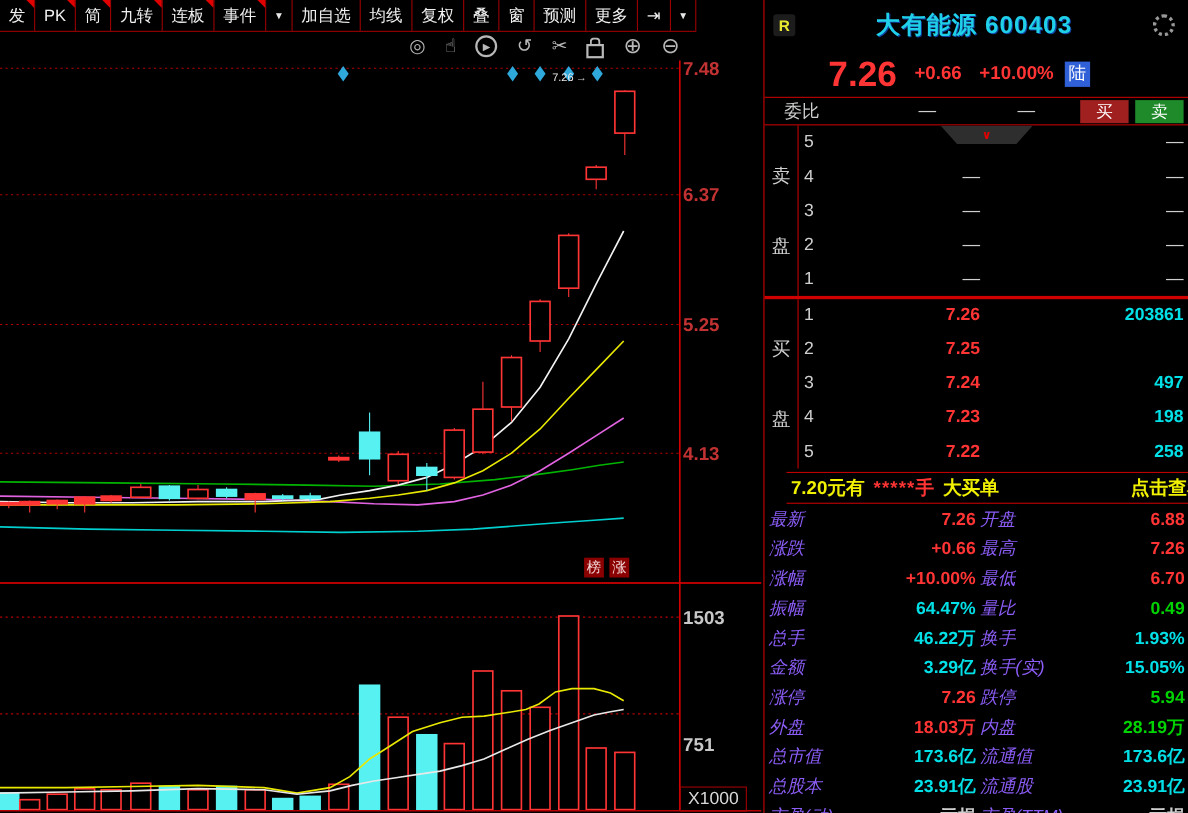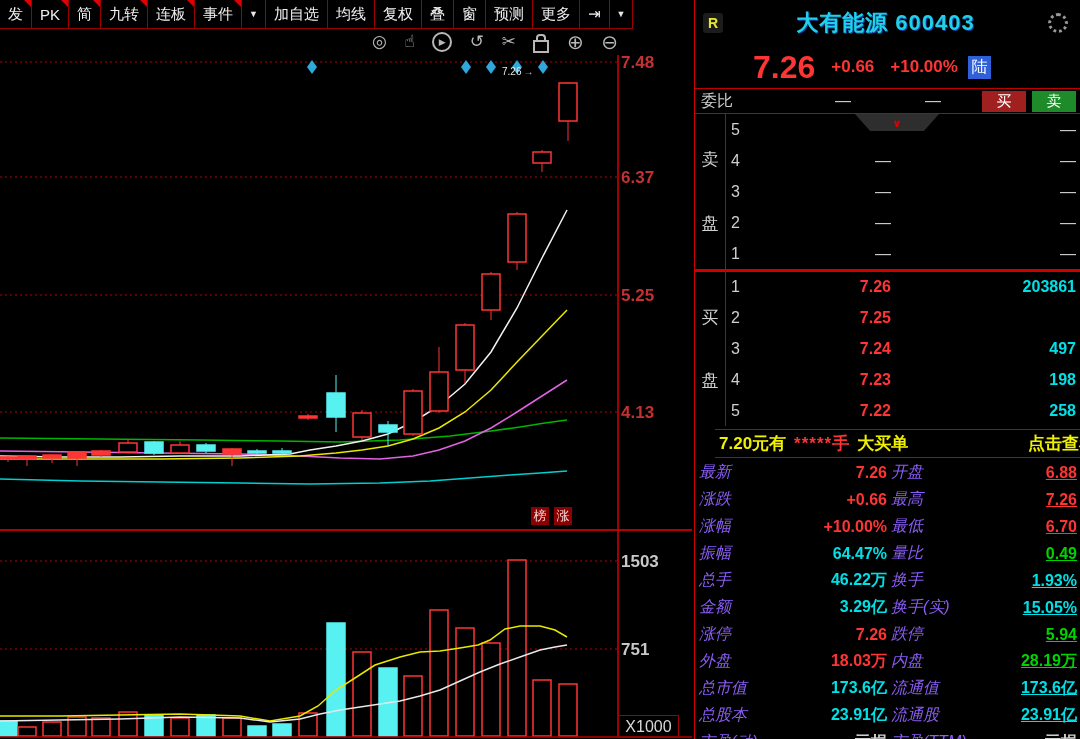--- a/index.html
+++ b/index.html
@@ -49,21 +49,21 @@
           text-shadow:1px 1px 0 #1040a0;letter-spacing:1px;}
   .gear{width:14px;height:14px;border:3px dotted #999;border-radius:50%;margin-right:12px;}
   .p-price{position:absolute;left:0;top:46px;width:100%;height:42px;display:flex;align-items:center;}
   .bigprice{color:#ff3434;font-size:32px;font-weight:bold;margin-left:58px;}
   .chg{color:#ff3434;font-size:17px;font-weight:bold;margin-left:16px;}
   .tag{margin-left:10px;width:23px;height:23px;background:#3060d8;color:#fff;font-size:16px;
        display:flex;align-items:center;justify-content:center;}
   .p-weibi{position:absolute;left:0;top:88px;width:100%;height:26px;box-sizing:border-box;
        border-top:1px solid #c00000;border-bottom:1px solid #c00000;
        display:flex;align-items:center;font-size:16px;color:#cfcfcf;}
-  .wlabel{margin-left:6px;}
+  .wlabel{margin-left:18px;}
   .wdash1{position:absolute;left:140px;} .wdash2{position:absolute;left:230px;}
   .btn{width:44px;height:21px;color:#fff;font-size:15px;display:flex;align-items:center;
        justify-content:center;cursor:default;}
   .btn-buy{position:absolute;right:54px;background:#a02020;}
   .btn-sell{position:absolute;right:4px;background:#1f8a2a;}
 
   .book{position:absolute;left:0;width:100%;box-sizing:border-box;}
   .p-sell{top:114px;height:155px;}
   .p-buy{top:272px;height:154px;}
   .side-label{position:absolute;left:0;top:0;width:31px;height:100%;box-sizing:border-box;
@@ -86,21 +86,21 @@
        display:flex;align-items:center;font-size:17px;font-weight:bold;margin-left:20px;}
   .p-ticker .y{color:#f0f000;} .p-ticker .r{color:#ff3434;}
   .p-ticker .t2{margin-left:8px;} .p-ticker .stars{margin-left:8px;letter-spacing:1px;}
   .p-ticker .act{margin-left:auto;margin-right:4px;}
   .p-ticker .p0{margin-left:4px;}
 
   .p-stats{position:absolute;left:0;top:459px;width:100%;height:280px;overflow:hidden;}
   .srow{height:27px;display:grid;grid-template-columns:88px 104px 96px 1fr;align-items:center;font-size:16px;}
   .srow .lbl{color:#8b5cf6;padding-left:4px;white-space:nowrap;font-style:italic;}
   .srow .val{text-align:right;font-weight:bold;white-space:nowrap;}
-  .srow .v2{padding-right:3px;text-decoration:underline;}
+  .srow .v2{padding-right:3px;}
   .c-red{color:#ff3434;} .c-cyan{color:#00e0e6;} .c-green:{color:#00d400;}
   .c-green{color:#00d400;} .c-gray{color:#cfcfcf;}
 </style>
 </head>
 <body>
 
 <div id="app">
 
   <div id="toolbar">
       <div class="tb-item">
@@ -262,21 +262,21 @@
         <line x1="0" y1="530" x2="692" y2="530" stroke="#b40000" stroke-width="2"></line>
         <line x1="618" y1="55" x2="618" y2="737" stroke="#d40000" stroke-width="1.5"></line>
         <line x1="0" y1="737" x2="692" y2="737" stroke="#b40000" stroke-width="1.5"></line>
       </svg>
     <div id="axis-labels">
         <div class="tick" style="top: 53px;">7.48</div>
         <div class="tick" style="top: 168px;">6.37</div>
         <div class="tick" style="top: 286px;">5.25</div>
         <div class="tick" style="top: 403px;">4.13</div>
         <div class="tick vtick" style="top: 552px;">1503</div>
-        <div class="tick vtick" style="top: 640px;">751</div>
+        <div class="tick vtick" style="top: 668px;">751</div>
       </div>
     <div id="annotation">
       <span>7.26</span><span class="arr">→</span>
     </div>
     <div id="corner-badges">
       <span class="cbadge">榜</span>
       <span class="cbadge">涨</span>
     </div>
     <div id="x1000">X1000</div>
   </div>

